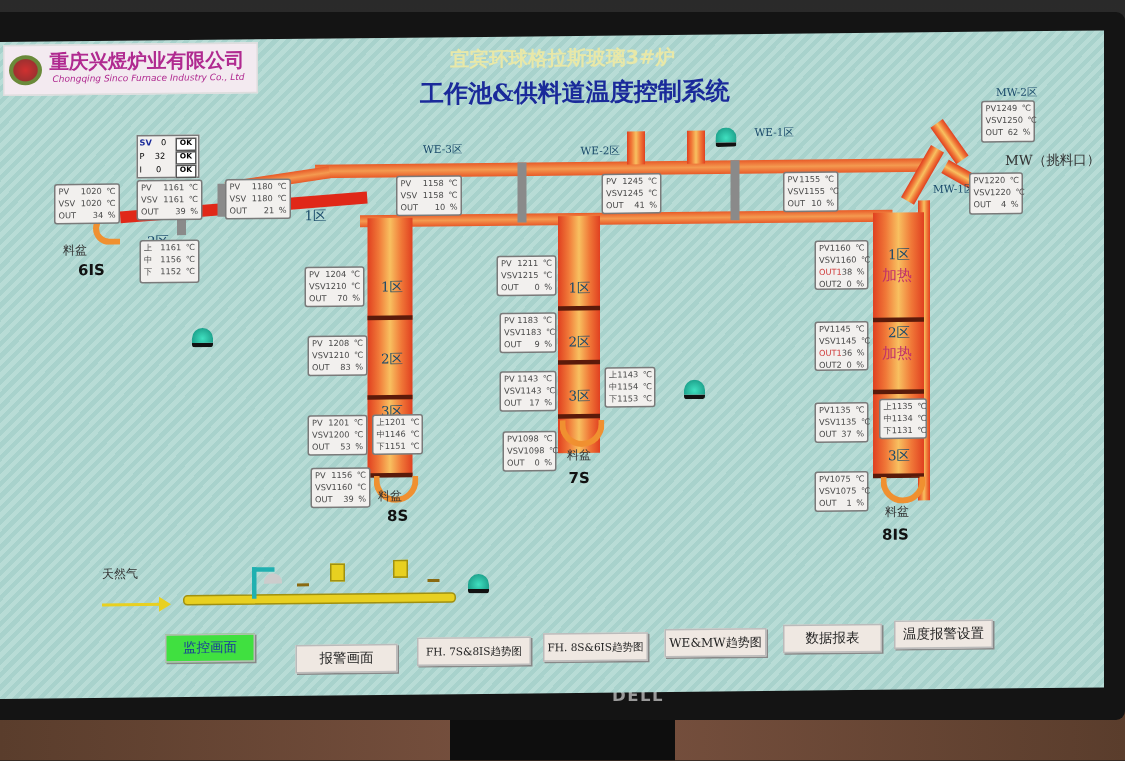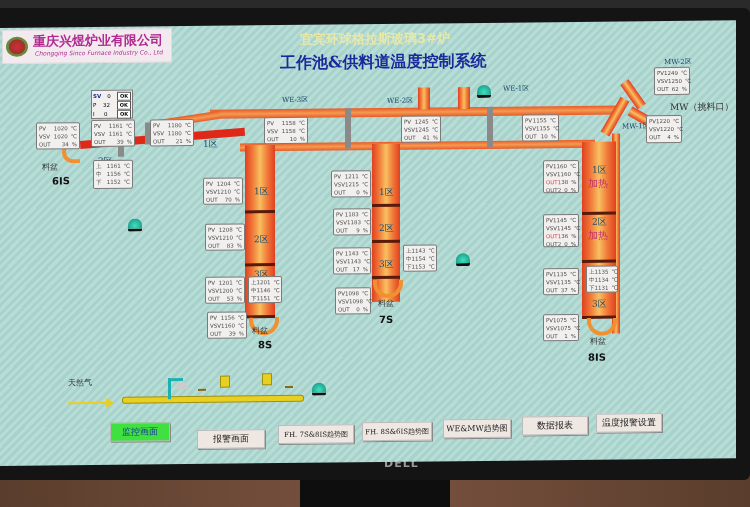--- a/index.html
+++ b/index.html
@@ -1,21 +1,21 @@
 <!DOCTYPE html>
 <html><head>
 <meta charset="utf-8">
 <style>
   html,body{margin:0;padding:0;}
   body{width:750px;height:507px;overflow:hidden;background:#1a1a1a;position:relative;font-family:"DejaVu Sans",sans-serif;}
   .wall{position:absolute;left:0;top:0;width:750px;height:507px;background:linear-gradient(180deg,#2a2a2a 0%,#3a2e28 80%,#6a4a38 100%);}
   .desk{position:absolute;left:0;top:460px;width:750px;height:47px;background:linear-gradient(90deg,#5a3d2c,#7a5240,#5a3d2c);}
   .bezel{position:absolute;left:-10px;top:8px;width:760px;height:472px;background:#141414;border-radius:6px;}
   .stand{position:absolute;left:300px;top:470px;width:150px;height:37px;background:#0e0e0e;}
-  .dell{position:absolute;left:384px;top:457px;color:#9a9a9a;font:bold 11px "DejaVu Sans",sans-serif;letter-spacing:1px;}
+  .dell{position:absolute;left:408px;top:457px;color:#9a9a9a;font:bold 11px "DejaVu Sans",sans-serif;letter-spacing:1px;}
   .screen{position:absolute;left:0;top:28px;width:736px;height:438px;background:
     repeating-linear-gradient(135deg,#b8dcd6 0 3px,#a8d2cc 3px 6px);
     transform:skewY(-0.6deg);transform-origin:left top;overflow:hidden;}
   .logo{position:absolute;left:2px;top:2px;width:168px;height:32px;background:#f3eaf0;border:1px solid #ddd;}
   .logo .cn{position:absolute;left:30px;top:2px;font-size:13px;color:#b02a90;font-weight:bold;white-space:nowrap;}
   .logo .en{position:absolute;left:32px;top:19px;font-size:6px;color:#b02a90;font-style:italic;white-space:nowrap;}
   .logo .emblem{position:absolute;left:3px;top:6px;width:22px;height:20px;border-radius:50%;background:radial-gradient(#d03030,#a03030 50%,#6a8a3a 55%,#6a8a3a);}
   .title1{position:absolute;left:300px;top:6px;font-size:13px;font-weight:bold;color:#e8e8a8;white-space:nowrap;}
   .title2{position:absolute;left:280px;top:28px;font-size:16px;font-weight:bold;color:#1a2a9a;white-space:nowrap;font-family:"DejaVu Serif",serif;}
   .pipe{position:absolute;background:linear-gradient(90deg,#e04020,#f07838,#f8c060,#f07838,#e04020);}

